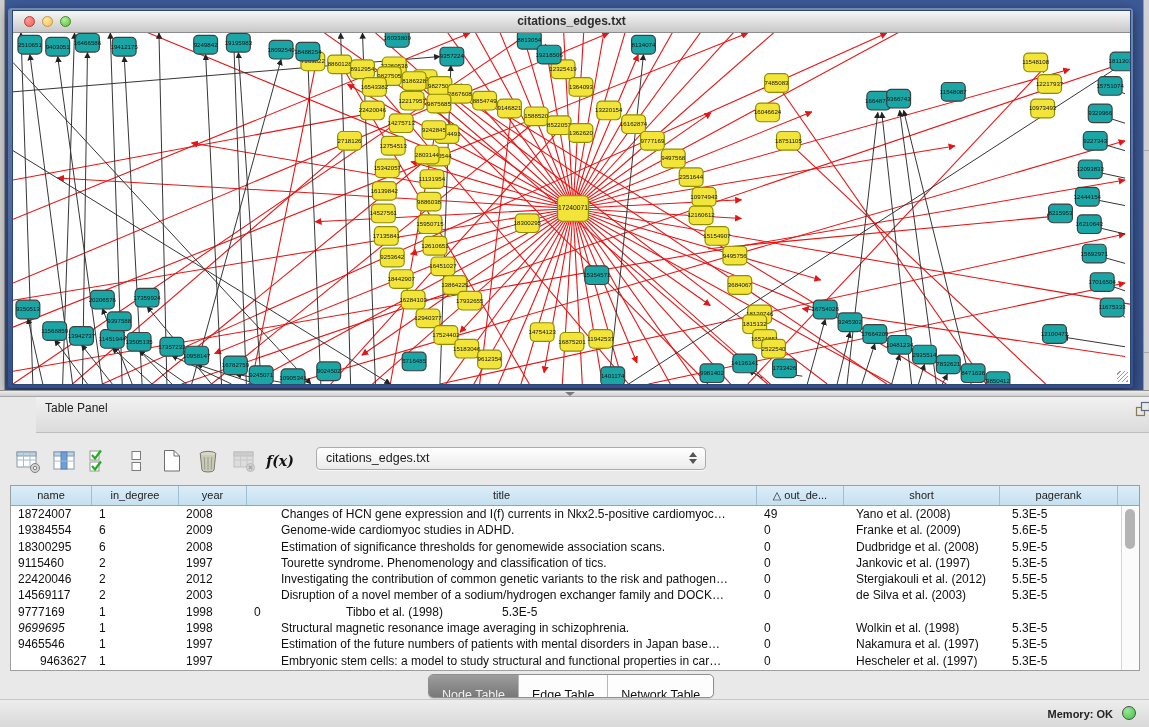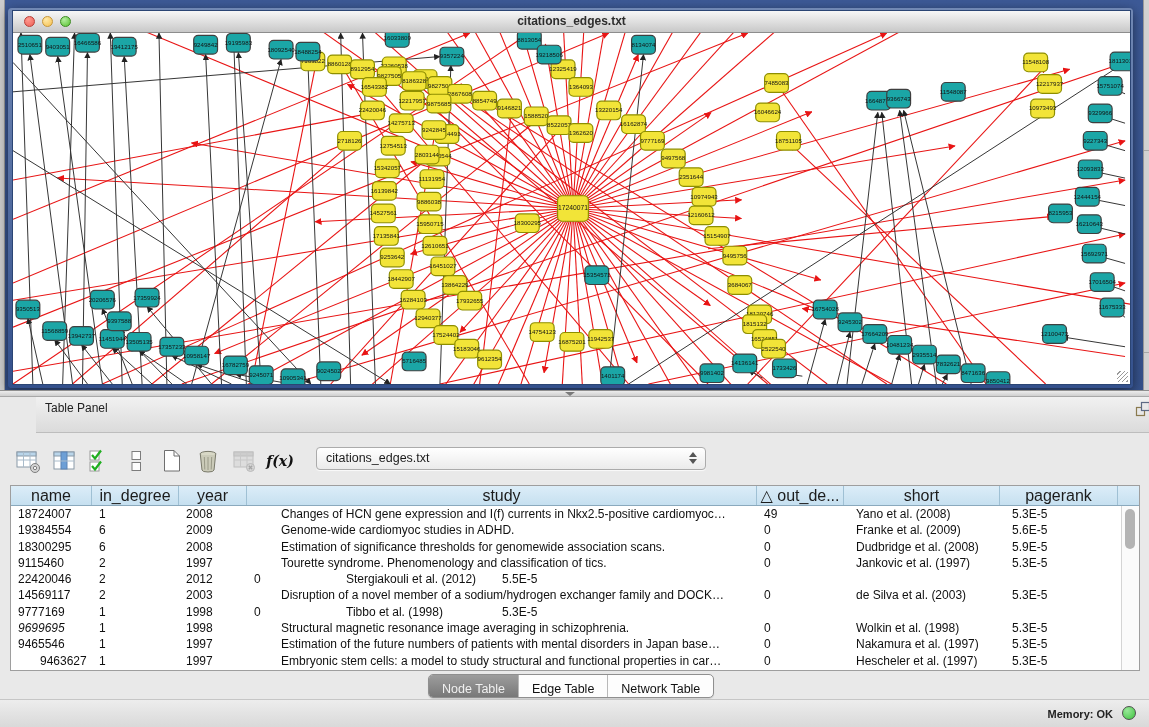--- a/index.html
+++ b/index.html
@@ -54,33 +54,33 @@
   .combo-arrows{position:absolute;right:8px;top:4px;}
   .combo-arrows .up{width:0;height:0;border-left:4px solid transparent;border-right:4px solid transparent;
       border-bottom:5px solid #555;margin-bottom:2px;}
   .combo-arrows .dn{width:0;height:0;border-left:4px solid transparent;border-right:4px solid transparent;
       border-top:5px solid #555;}
 
   .table-wrap{position:absolute;left:10px;top:88px;width:1130px;height:186px;background:#fff;
       border:1px solid #9e9e9e;box-sizing:border-box;overflow:hidden;}
   .thead{display:flex;height:20px;background:linear-gradient(#dcedf8,#c6e0f0);
       border-bottom:1px solid #8aa9bd;box-sizing:border-box;}
-  .th{box-sizing:border-box;border-right:1px solid #9fc0d4;font-size:16px;line-height:19px;
+  .th{box-sizing:border-box;border-right:1px solid #9fc0d4;font-size:11px;line-height:19px;
       color:#1c1c1c;text-align:center;white-space:nowrap;overflow:hidden;}
   .tbody{position:relative;}
   .trow{display:flex;height:16.3px;}
   .td{box-sizing:border-box;font-size:12px;line-height:16.3px;color:#101010;
       padding-left:7px;white-space:nowrap;overflow:hidden;}
   .vscroll{position:absolute;right:0;top:20px;bottom:0;width:17px;background:#fbfbfb;
       border-left:1px solid #d5d5d5;}
   .vthumb{position:absolute;left:3px;top:3px;width:10px;height:40px;background:#b4b4b4;border-radius:6px;}
 
   .tabs{position:absolute;left:428px;top:277px;height:22px;display:flex;background:#fdfdfd;
       border:1px solid #8f8f8f;border-radius:5px;overflow:hidden;box-shadow:0 1px 1px rgba(0,0,0,.12);}
-  .tab{padding:4px 13px;font-size:12.5px;line-height:21px;color:#111;border-left:1px solid #b9b9b9;}
+  .tab{padding:10px 13px;font-size:12.5px;line-height:21px;color:#111;border-left:1px solid #b9b9b9;}
   .tab:first-child{border-left:none;}
   .tab.active{background:linear-gradient(#9d9d9d,#787878);color:#f0f0f0;border-left:none;}
 
   .statusbar{position:absolute;left:0;bottom:0;width:100%;height:28px;
       background:linear-gradient(#ededed,#d9d9d9);border-top:1px solid #c6c6c6;box-sizing:border-box;font-weight:bold;}
   .memlabel{position:absolute;right:36px;top:8px;font-size:11px;color:#222;}
   .memdot{position:absolute;right:13px;top:6px;width:14px;height:14px;border-radius:50%;
       border:1px solid #4f4f4f;box-sizing:border-box;}
 </style>
 </head>
@@ -858,21 +858,21 @@
           <div class="dn"></div>
       </div>
     </div>
   </div>
 
   <div class="table-wrap">
     <div class="thead" id="thead">
         <div class="th" style="width: 81px;">name</div>
         <div class="th" style="width: 87px;">in_degree</div>
         <div class="th" style="width: 68px;">year</div>
-        <div class="th" style="width: 510px;">study</div>
+        <div class="th" style="width: 510px;">title</div>
         <div class="th" style="width: 87px; text-align: center;">△ out_de...</div>
         <div class="th" style="width: 156px;">short</div>
         <div class="th" style="width: 118px;">pagerank</div>
       </div>
     <div class="tbody" id="tbody">
         <div class="trow">
           <div class="td" style="width: 81px;">18724007</div>
           <div class="td" style="width: 87px;">1</div>
           <div class="td" style="width: 68px;">2008</div>
           <div class="td" style="width: 510px; padding-left: 34px;">Changes of HCN gene expression and I(f) currents in Nkx2.5-positive cardiomyoc…</div>
@@ -904,20 +904,21 @@
           <div class="td" style="width: 68px;">1997</div>
           <div class="td" style="width: 510px; padding-left: 34px;">Tourette syndrome. Phenomenology and classification of tics.</div>
           <div class="td" style="width: 87px;">0</div>
           <div class="td" style="width: 156px; padding-left: 12px;">Jankovic et al. (1997)</div>
           <div class="td" style="width: 118px; padding-left: 12px;">5.3E-5</div>
         </div>
         <div class="trow">
           <div class="td" style="width: 81px;">22420046</div>
           <div class="td" style="width: 87px;">2</div>
           <div class="td" style="width: 68px;">2012</div>
+          <div class="td" style="width: 510px; padding-left: 34px;">Investigating the contribution of common genetic variants to the risk and pathogen…</div>
           <div class="td" style="width: 87px;">0</div>
           <div class="td" style="width: 156px; padding-left: 12px;">Stergiakouli et al. (2012)</div>
           <div class="td" style="width: 118px; padding-left: 12px;">5.5E-5</div>
         </div>
         <div class="trow">
           <div class="td" style="width: 81px;">14569117</div>
           <div class="td" style="width: 87px;">2</div>
           <div class="td" style="width: 68px;">2003</div>
           <div class="td" style="width: 510px; padding-left: 34px;">Disruption of a novel member of a sodium/hydrogen exchanger family and DOCK…</div>
           <div class="td" style="width: 87px;">0</div>

